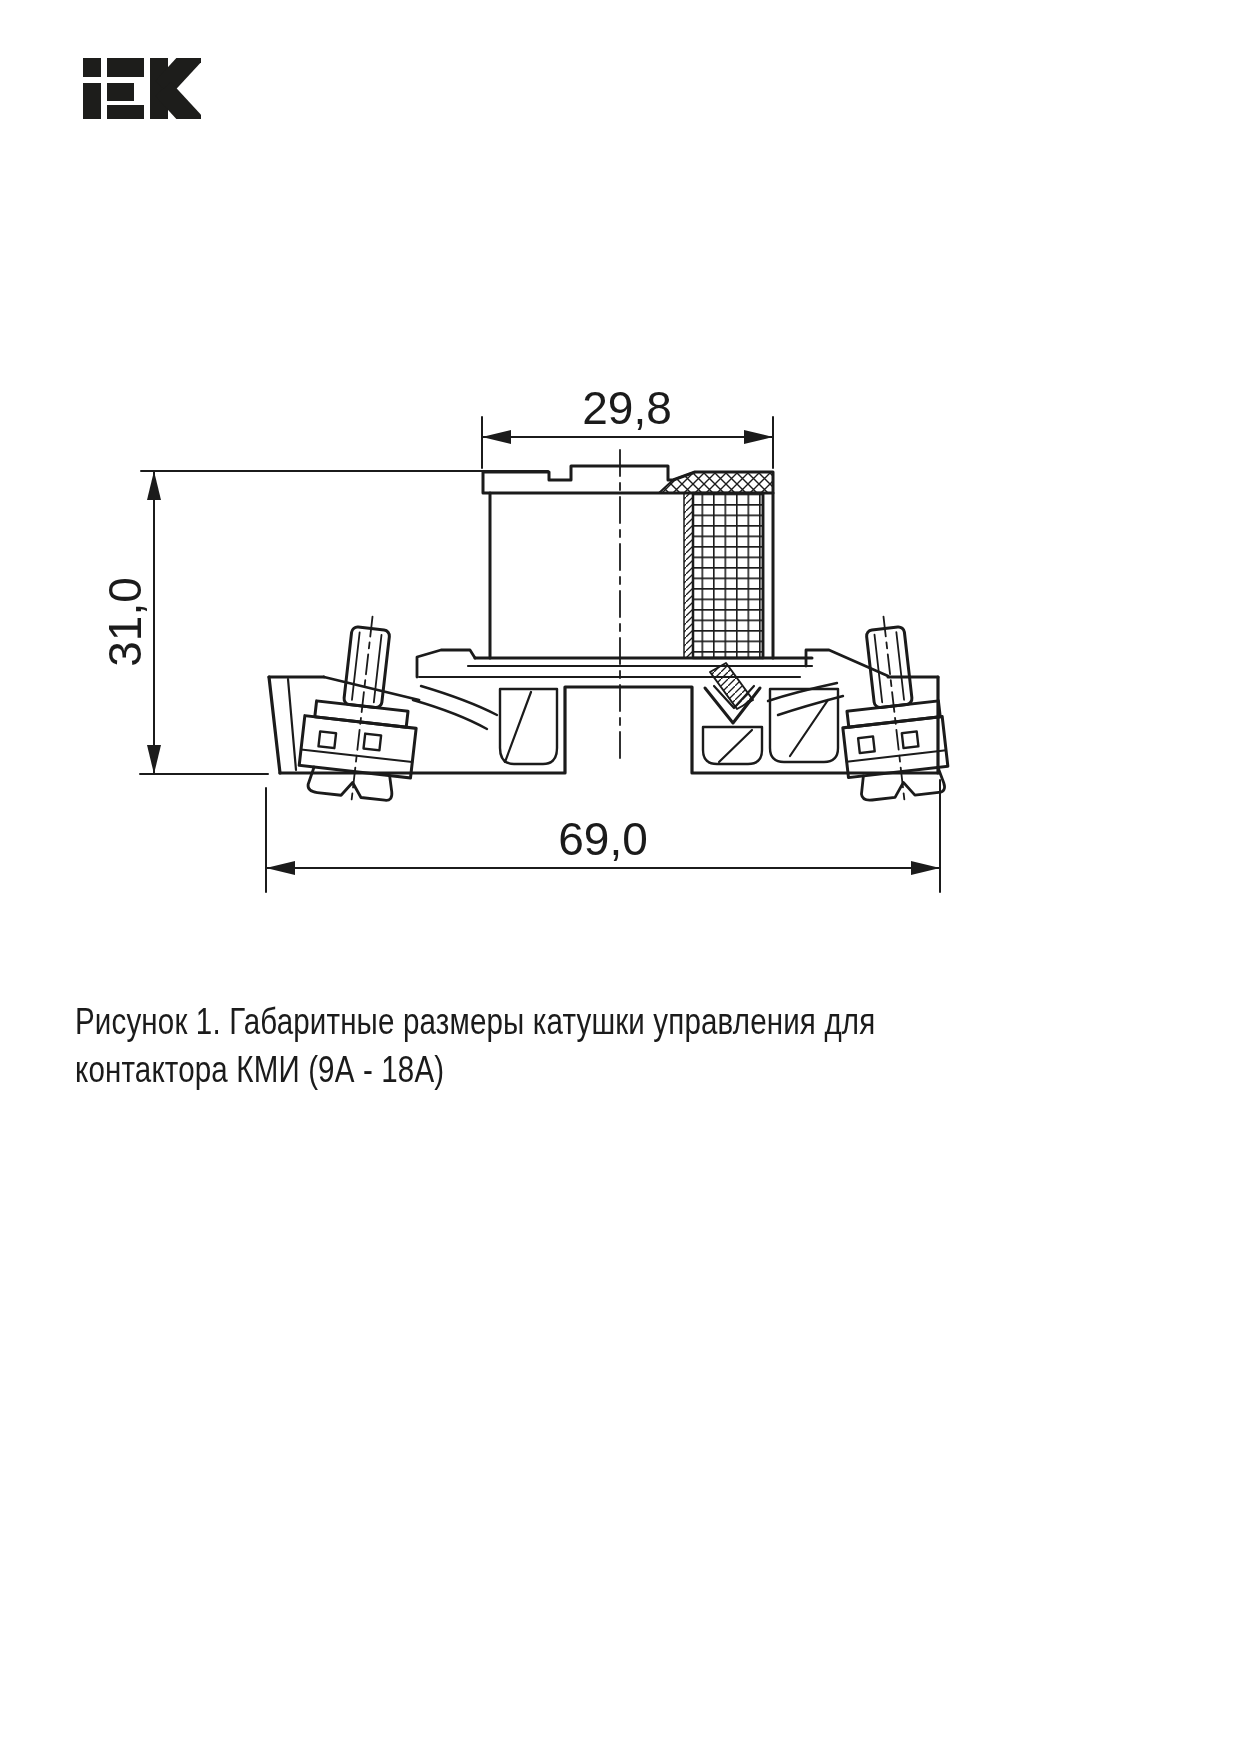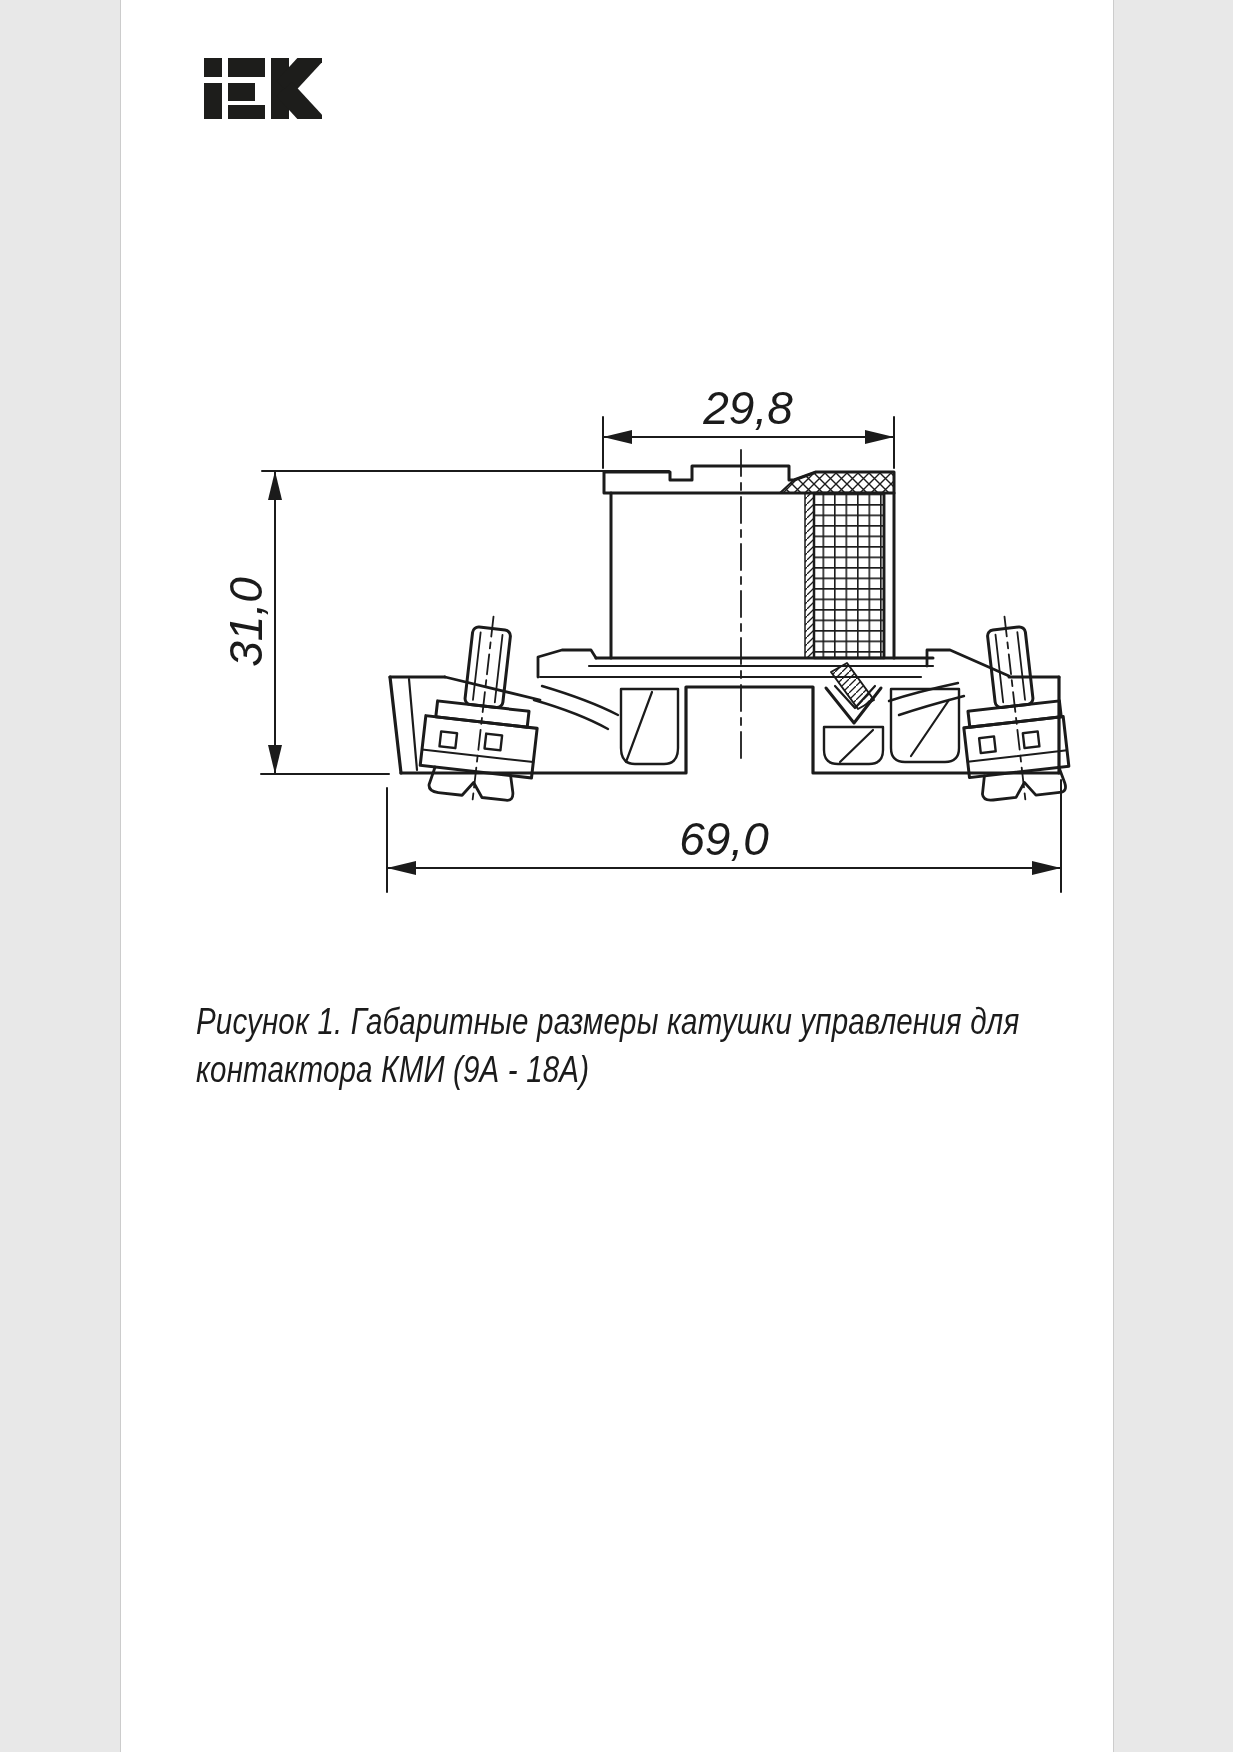--- a/index.html
+++ b/index.html
@@ -3,28 +3,27 @@
 <meta charset="utf-8">
 <style>
   :root{
     --ink:#1b1b1b;
     --page-bg:#ffffff;
     --page-border:#cccccc;
   }
   html,body{margin:0;padding:0;background:#e8e8e8;}
   .page{
     position:relative;
-    width:992px;height:1752px;
+    width:1233px;height:1752px;
     margin:0 auto;
     background:var(--page-bg);
     outline:1px solid var(--page-border);
     overflow:hidden;
     color:var(--ink);
     font-family:"Liberation Sans", sans-serif;
-    font-style:italic;
   }
   .logo-svg{position:absolute;left:83px;top:58px;}
   .drawing-svg{position:absolute;left:0;top:0;}
   .dim-text{
     font-family:"Liberation Sans", sans-serif;
     font-size:46px;
     fill:currentColor;
   }
   .caption{
     position:absolute;

